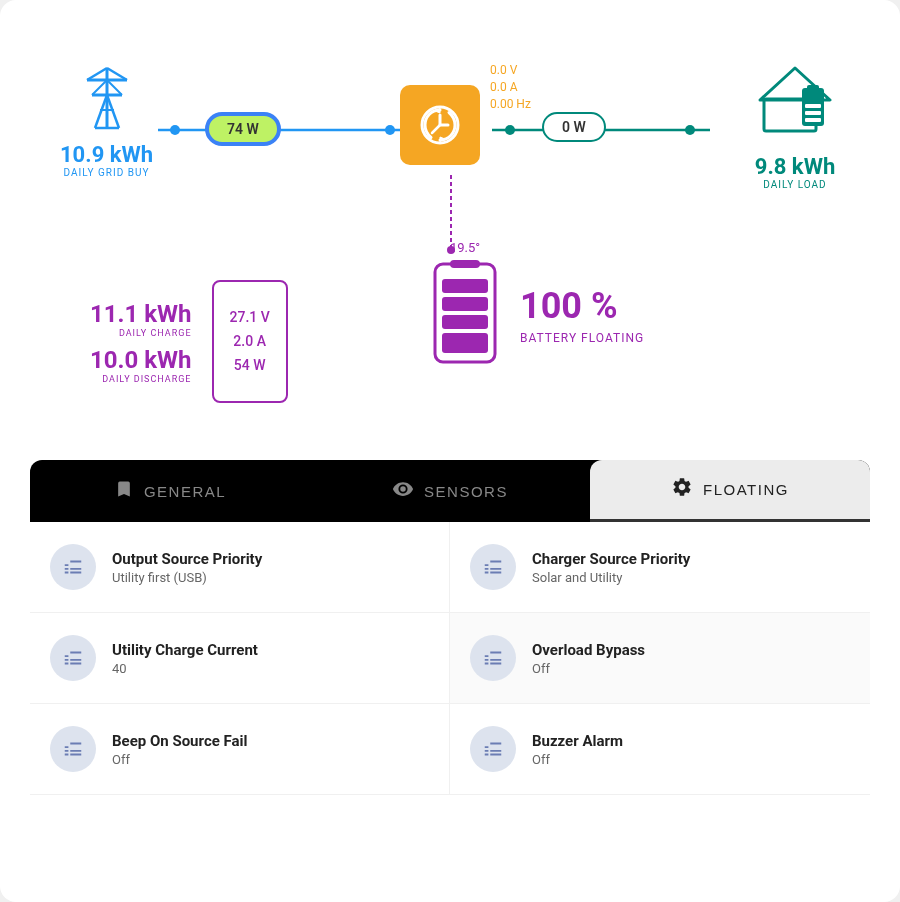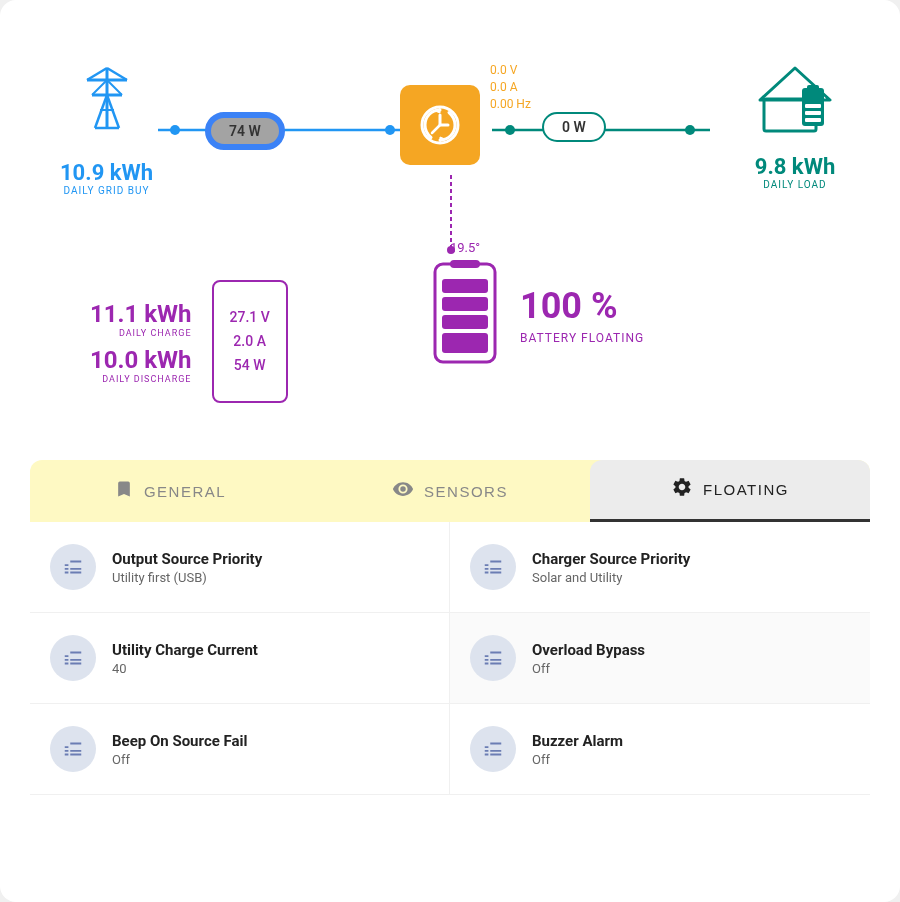--- a/index.html
+++ b/index.html
@@ -37,21 +37,21 @@
       align-items: center;
     }
     .grid-svg {
       width: 80px;
       height: 80px;
     }
     .grid-label-value {
       color: #2196F3;
       font-size: 22px;
       font-weight: 700;
-      margin-top: 20px;
+      margin-top: 2px;
     }
     .grid-label-text {
       color: #2196F3;
       font-size: 10px;
       letter-spacing: 1px;
     }
 
     
     .inverter-box {
       position: absolute;
@@ -137,21 +137,21 @@
       width: 100%;
       height: 100%;
       pointer-events: none;
     }
 
     
     .tabs-row {
       display: flex;
       border-bottom: none;
       margin-top: 10px;
-      background: #fef9c3;
+      background: #000000;
       border-radius: 12px 12px 0 0;
     }
     .tab {
       flex: 1;
       display: flex;
       align-items: center;
       justify-content: center;
       gap: 10px;
       padding: 16px 10px;
       cursor: pointer;
@@ -257,21 +257,21 @@
         <line x1="40" y1="35" x2="28" y2="68" stroke="#2196F3" stroke-width="2.5"></line>
         <line x1="40" y1="35" x2="52" y2="68" stroke="#2196F3" stroke-width="2.5"></line>
         <line x1="28" y1="68" x2="52" y2="68" stroke="#2196F3" stroke-width="2.5"></line>
 
         <line x1="33" y1="50" x2="47" y2="50" stroke="#2196F3" stroke-width="2"></line>
       </svg>
       <div class="grid-label-value">10.9 kWh</div>
       <div class="grid-label-text">DAILY GRID BUY</div>
     </div>
 
-    <div style="position:absolute; left:175px; top:82px; background:#a3a3a3; border:6px solid #3b82f6; border-radius:20px; padding:5px 18px; font-size:14px; font-weight:600; color:#333;">
+    <div style="position:absolute; left:175px; top:82px; background:#bef264; border:4px solid #3b82f6; border-radius:20px; padding:5px 18px; font-size:14px; font-weight:600; color:#333;">
       <span>74 W</span>
     </div>
 
     <div class="inverter-readings">
       <span>0.0 V</span>
       <span>0.0 A</span>
       <span>0.00 Hz</span>
     </div>
 
     <div class="inverter-box">

